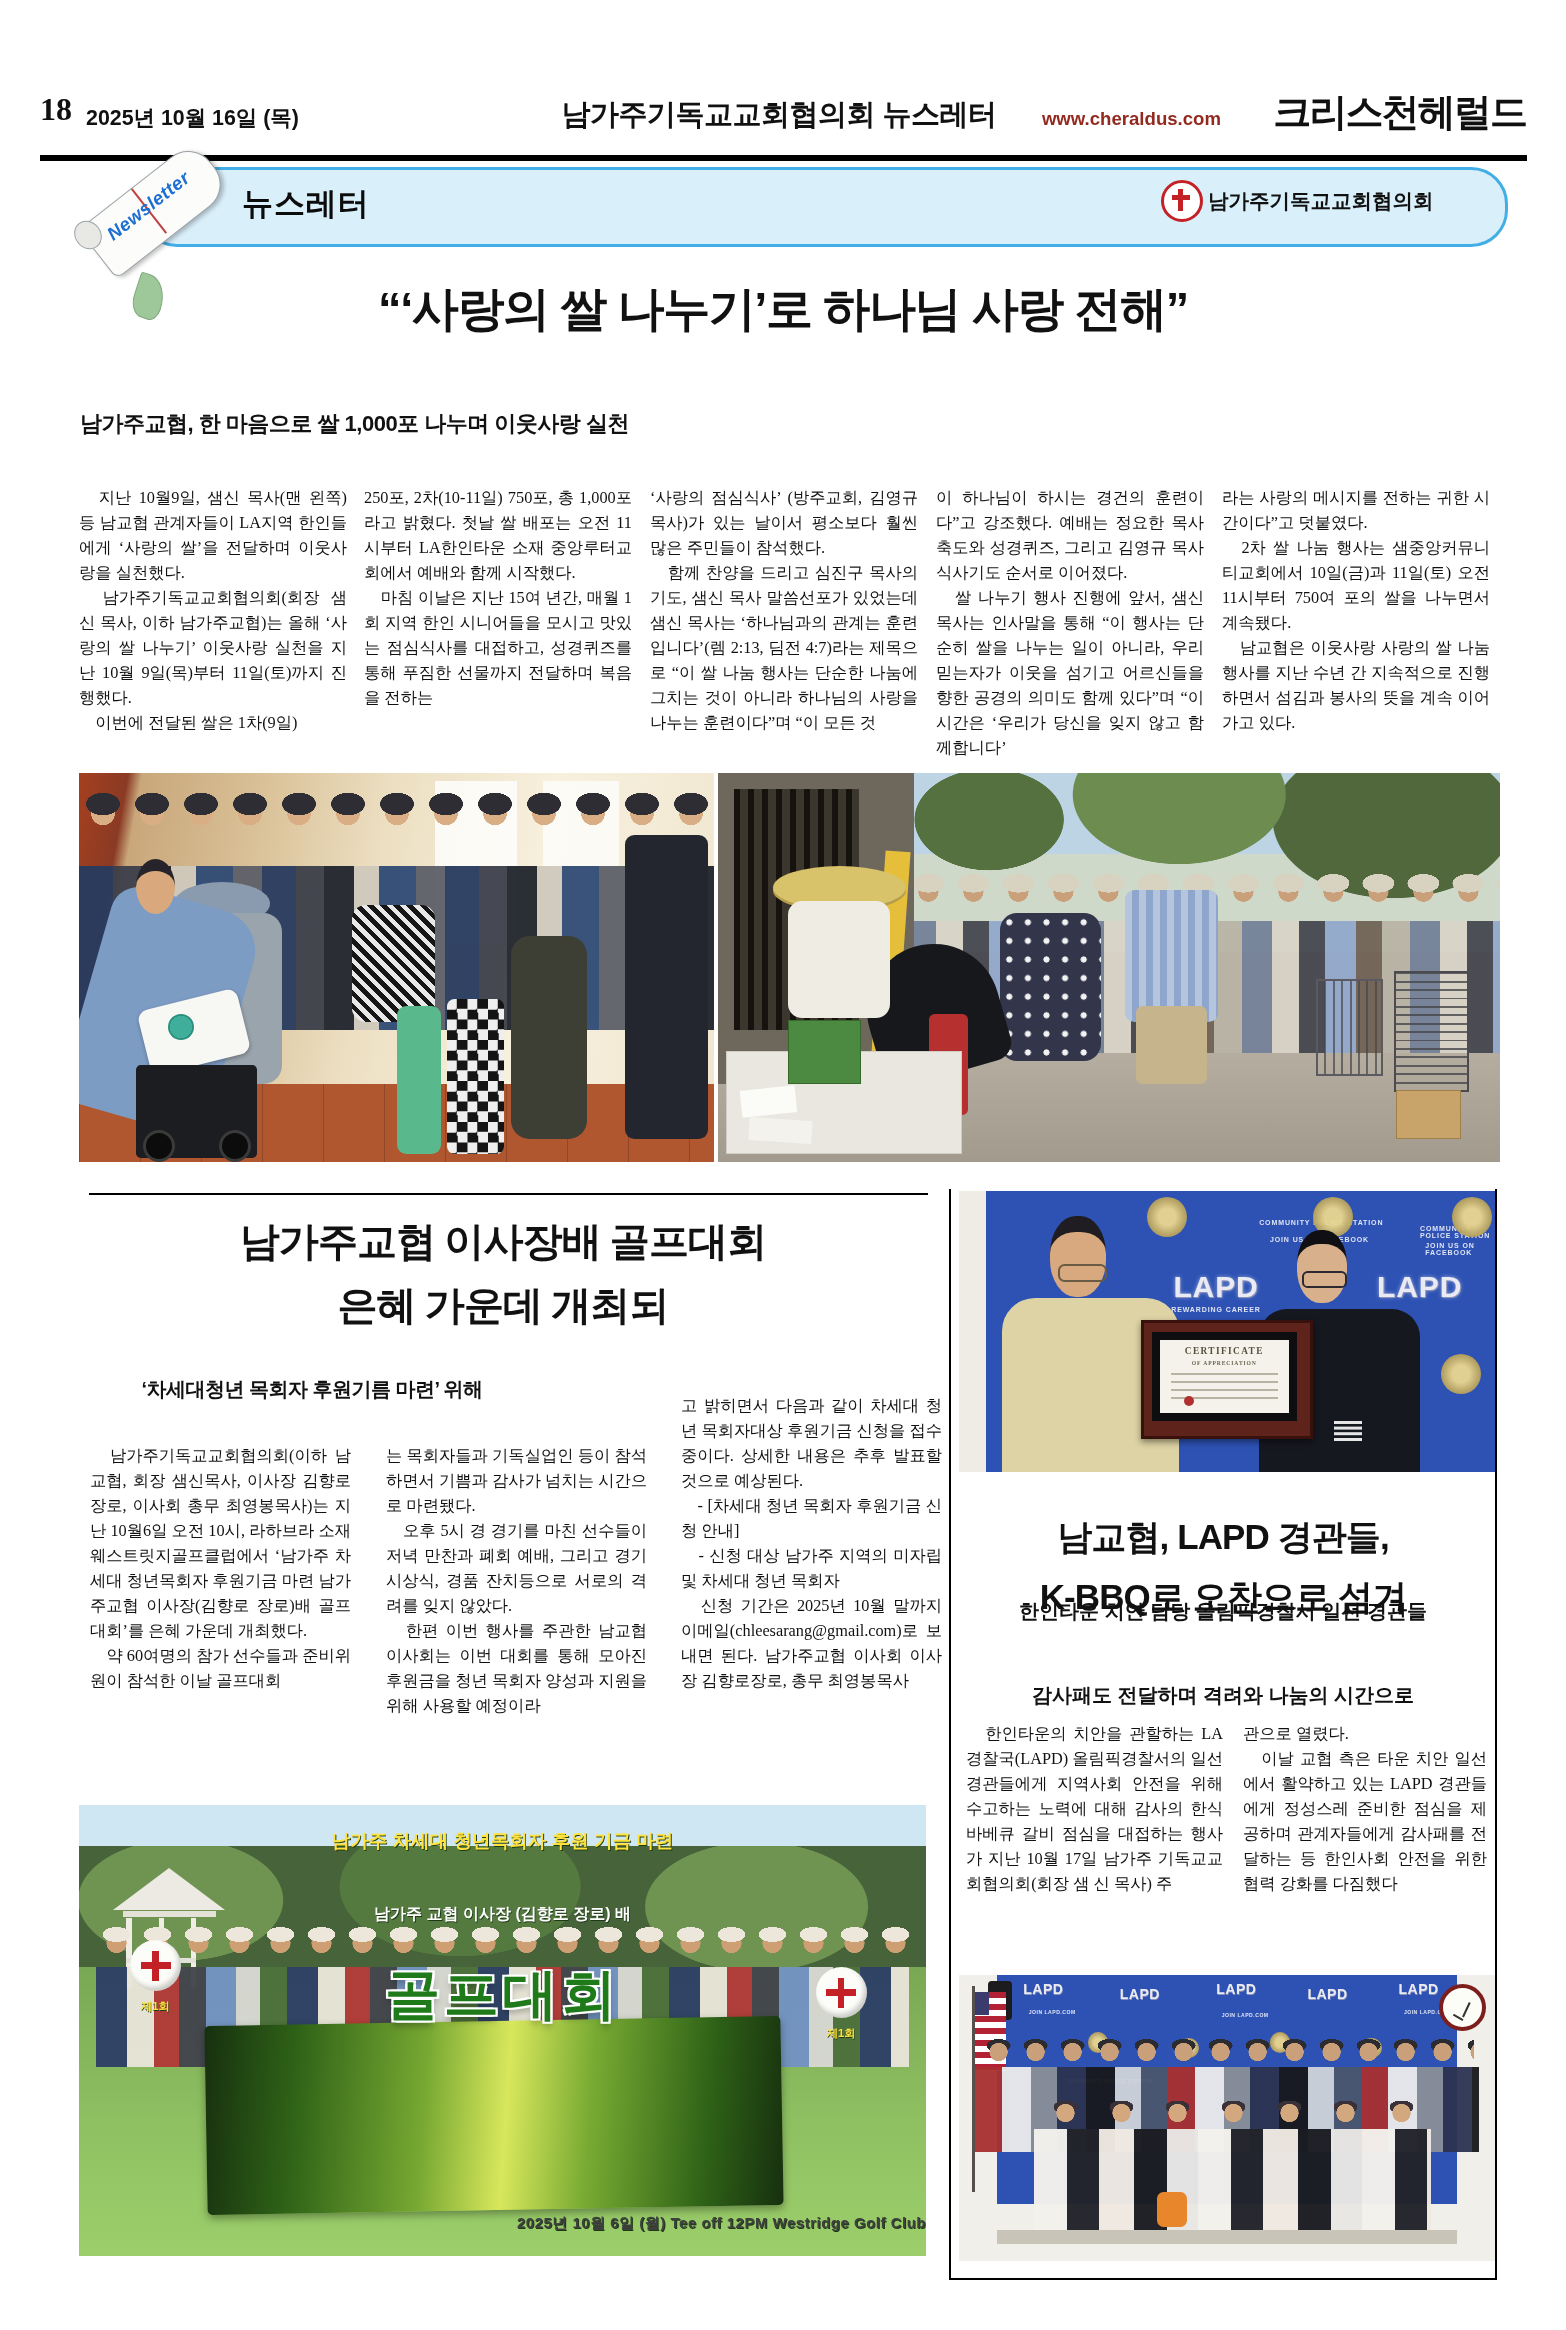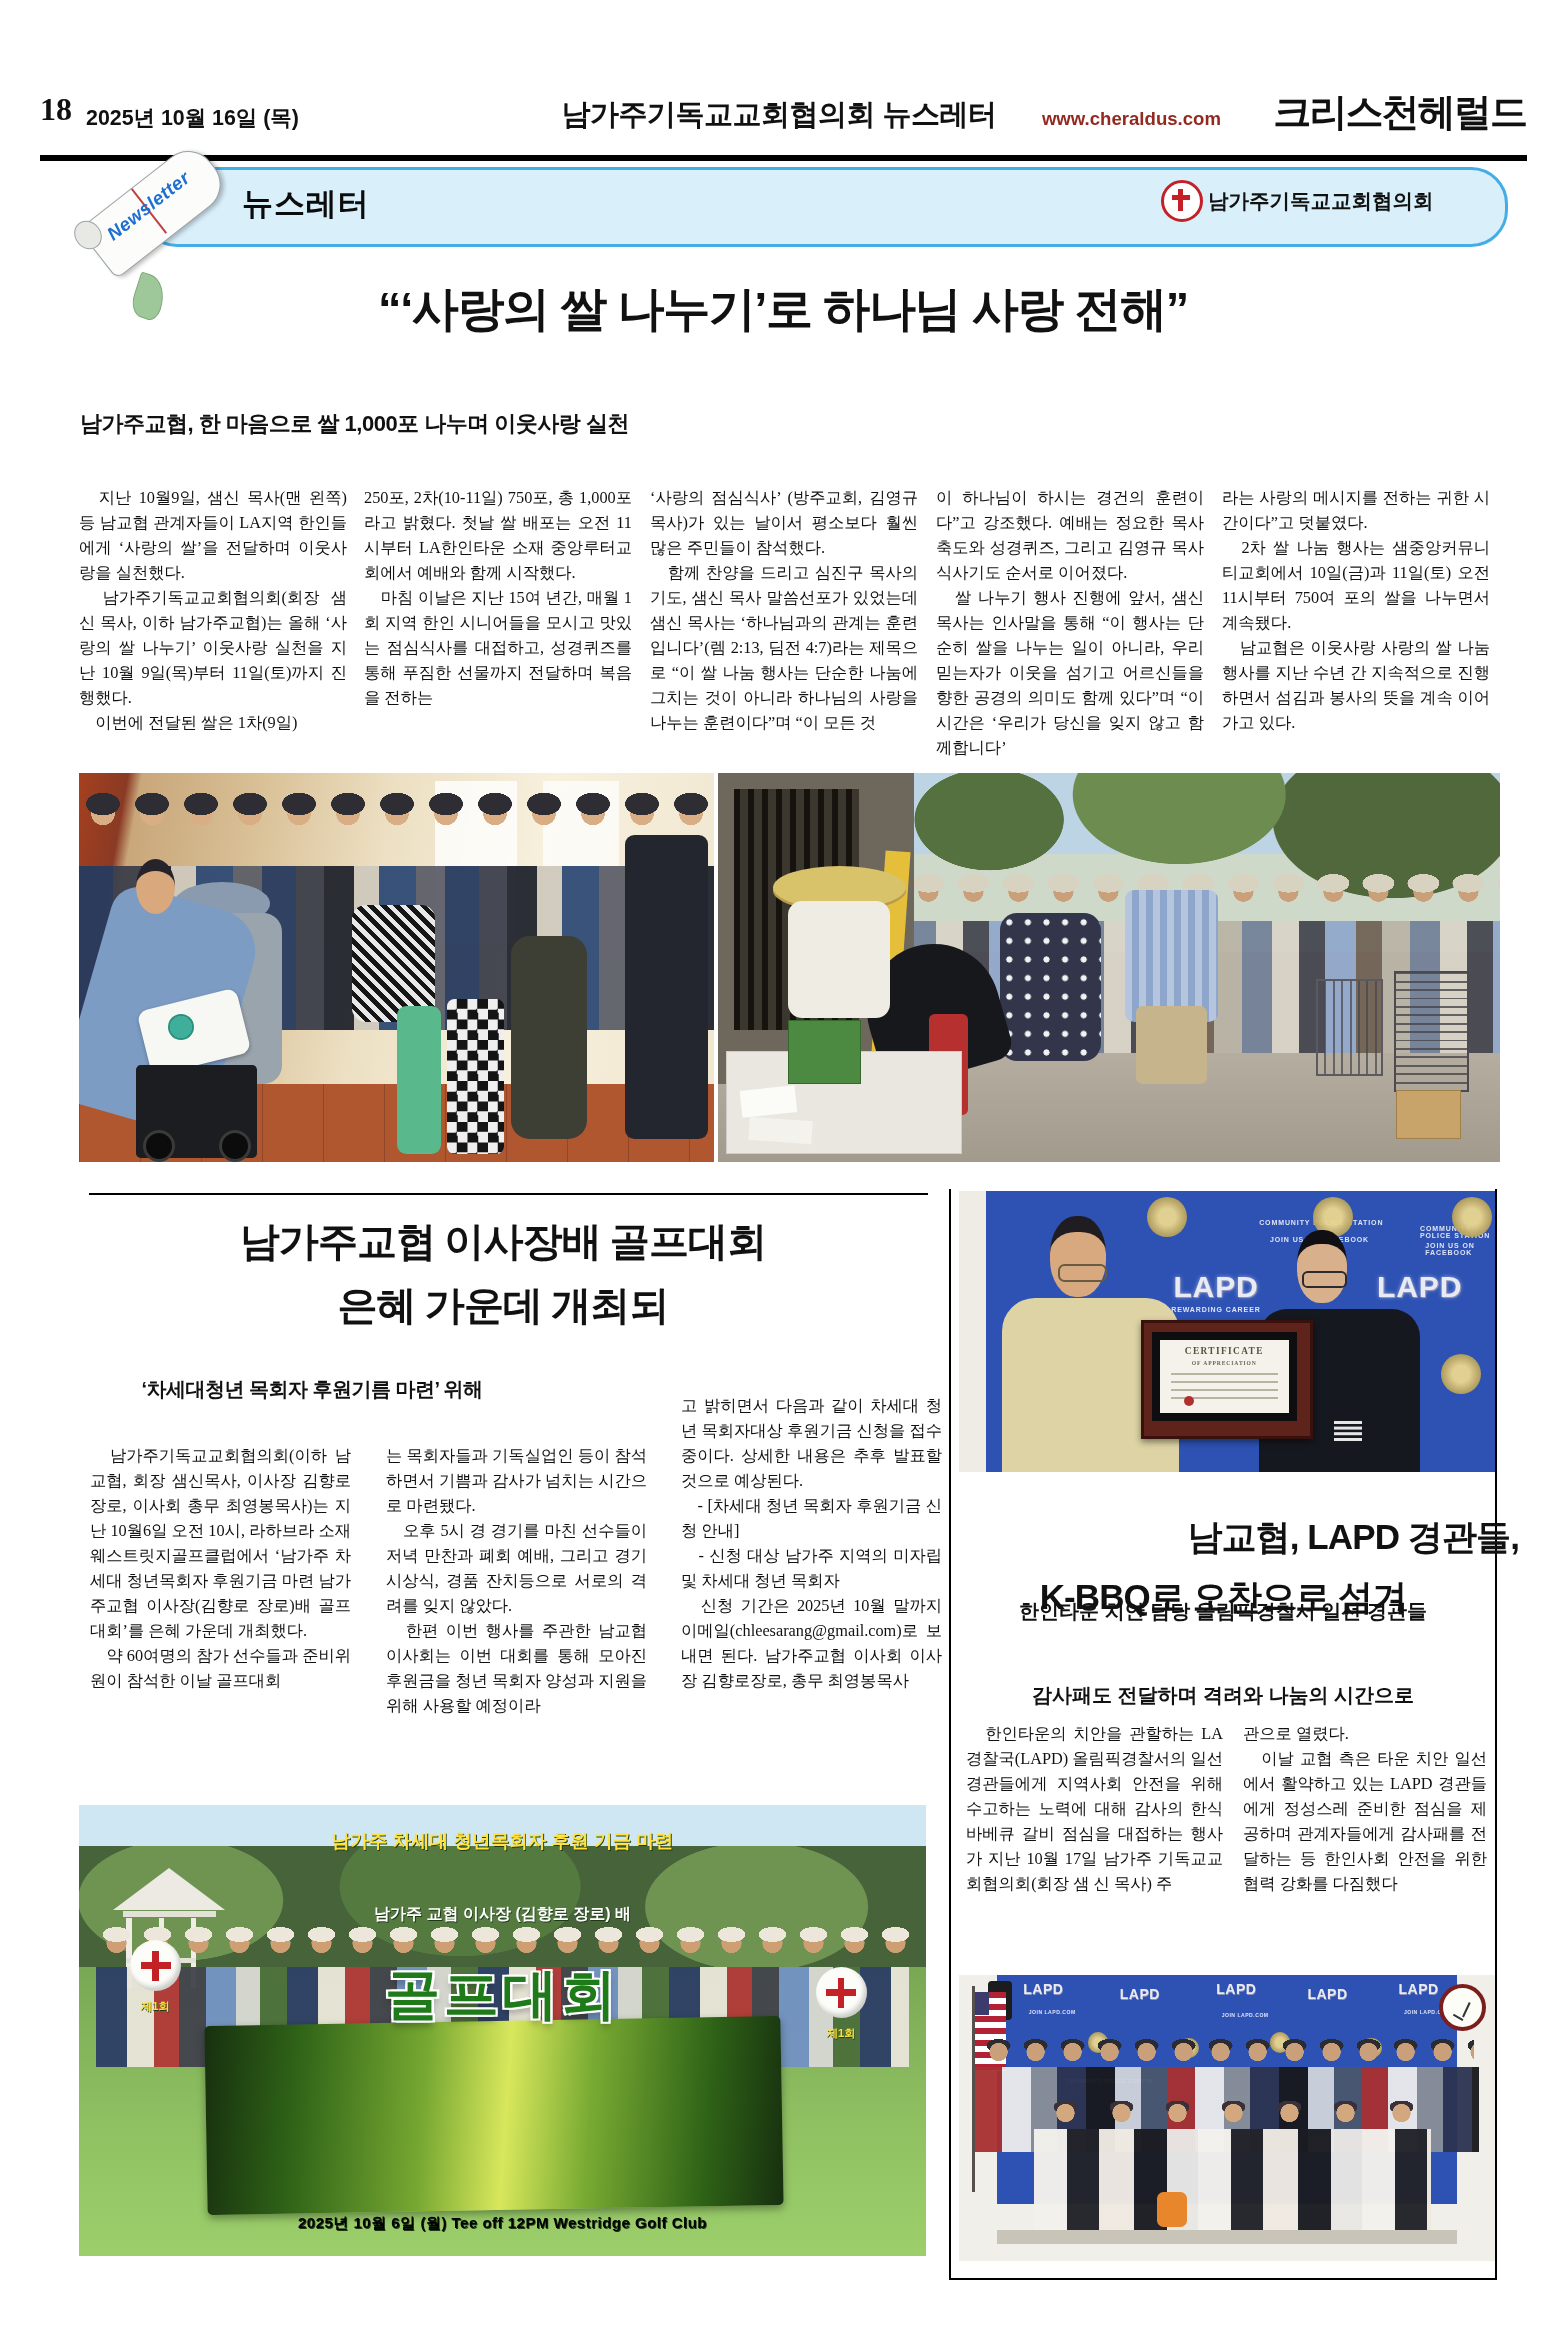--- a/index.html
+++ b/index.html
@@ -127,37 +127,37 @@
     background-size:41px 100%;background-repeat:repeat-x;}
   #photo3 .crowd-bodies{left:2%;top:36%;width:96%;height:22%;
     background:repeating-linear-gradient(90deg,#2c3e66 0 31px,#e9e5da 31px 58px,#b23838 58px 83px,#41434c 83px 110px,#7292c4 110px 140px,#d8d8d4 140px 164px,#4c6f3a 164px 191px);opacity:.95;}
   #photo3 .banner{left:15%;top:48%;width:68%;height:42%;transform:rotate(-1deg);border-radius:4.7px;
     background:linear-gradient(95deg,#17300f 0%,#2f6317 16%,#77a832 38%,#d8e75c 52%,#79ab33 66%,#2f6317 86%,#17300f 100%);
     box-shadow:0 3.7px 8.4px rgba(0,0,0,.35);}
   #photo3 .b1{left:0;top:5%;width:100%;text-align:center;font:800 18.6px "Liberation Sans",sans-serif;color:#ffe23e;text-shadow:0.9px 1.4px 0 #1d3a14;}
   #photo3 .b2{left:0;top:22%;width:100%;text-align:center;font:700 16px "Liberation Sans",sans-serif;color:#fff;text-shadow:0.9px 0.9px 0 #1d3a14;}
   #photo3 .btitle{left:0;top:34%;width:100%;text-align:center;font:900 55px "Liberation Sans",sans-serif;color:#1f7a1a;
     text-shadow:-2.3px -2.3px 0 #fff,2.3px -2.3px 0 #fff,-2.3px 2.3px 0 #fff,2.3px 2.3px 0 #fff,0 4.7px 7.5px rgba(0,0,0,.35);letter-spacing:3.7px;}
-  #photo3 .b3{left:0;bottom:5%;width:100%;text-align:center;font:700 15px "Liberation Sans",sans-serif;color:#000000;text-shadow:0.9px 0.9px 0 #1d3a14;letter-spacing:0.5px;}
+  #photo3 .b3{left:0;bottom:5%;width:100%;text-align:right;font:700 15px "Liberation Sans",sans-serif;color:#404040;text-shadow:0.9px 0.9px 0 #1d3a14;letter-spacing:0.5px;}
   #photo3 .ballL{left:6%;top:30%;width:51px;height:51px;background:#fcfcf8;border-radius:50%;box-shadow:inset -2.8px -3.7px 5.6px rgba(0,0,0,.2);}
   #photo3 .ballR{right:7%;top:36%;width:51px;height:51px;background:#fcfcf8;border-radius:50%;box-shadow:inset -2.8px -3.7px 5.6px rgba(0,0,0,.2);}
   #photo3 .crossL,#photo3 .crossR{width:6.5px;height:30px;background:#c42127;}
   #photo3 .crossL{left:calc(6% + 22.4px);top:calc(30% + 10.3px);}
   #photo3 .crossR{right:calc(7% + 22.4px);top:calc(36% + 10.3px);}
   #photo3 .crossLh,#photo3 .crossRh{width:30px;height:6.5px;background:#c42127;}
   #photo3 .crossLh{left:calc(6% + 10.7px);top:calc(30% + 22px);}
   #photo3 .crossRh{right:calc(7% + 10.7px);top:calc(36% + 22px);}
   #photo3 .edL{left:6%;top:43%;width:51px;text-align:center;font:700 11.2px "Liberation Sans",sans-serif;color:#ffe23e;text-shadow:0.5px 0.5px 0 #1d3a14;}
   #photo3 .edR{right:7%;top:49%;width:51px;text-align:center;font:700 11.2px "Liberation Sans",sans-serif;color:#ffe23e;text-shadow:0.5px 0.5px 0 #1d3a14;}
 
   
   #lapd-left-rule{left:949px;top:1189px;width:1.9px;height:1091px;background:#000;}
   #lapd-right-rule{left:1495px;top:1189px;width:1.9px;height:1091px;background:#000;}
   #lapd-bottom-rule{left:949px;top:2278px;width:548px;height:2.3px;background:#000;}
-  #lapd-headline1{left:949px;width:548px;top:1514px;text-align:right;font:800 35px "Liberation Sans",sans-serif;letter-spacing:-0.9px;padding-left:22px;}
+  #lapd-headline1{left:949px;width:548px;top:1514px;text-align:center;font:800 35px "Liberation Sans",sans-serif;letter-spacing:-0.9px;}
   #lapd-headline2{left:949px;width:548px;top:1574px;text-align:center;font:800 35px "Liberation Sans",sans-serif;letter-spacing:-0.9px;}
   #lapd-sub1{left:949px;width:548px;top:1598px;text-align:center;font:800 20px "Liberation Sans",sans-serif;}
   #lapd-sub2{left:949px;width:548px;top:1682px;text-align:center;font:800 20px "Liberation Sans",sans-serif;}
   .lcol{font:400 16.3px "Liberation Serif",serif;line-height:25px;text-align:justify;white-space:pre-line;word-break:break-all;}
   #lapd-col1{left:966px;top:1721px;width:257px;}
   #lapd-col2{left:1243px;top:1721px;width:244px;}
 
   
   #photo4{left:959px;top:1191px;width:528px;height:281px;background:#2d52b4;}
   .patL{font:900 30px "Liberation Sans",sans-serif;color:#e9eaf4;text-shadow:0.9px 0.9px 0 #8d93b8,0 0 4.7px rgba(255,255,255,.5);letter-spacing:0.9px;}

